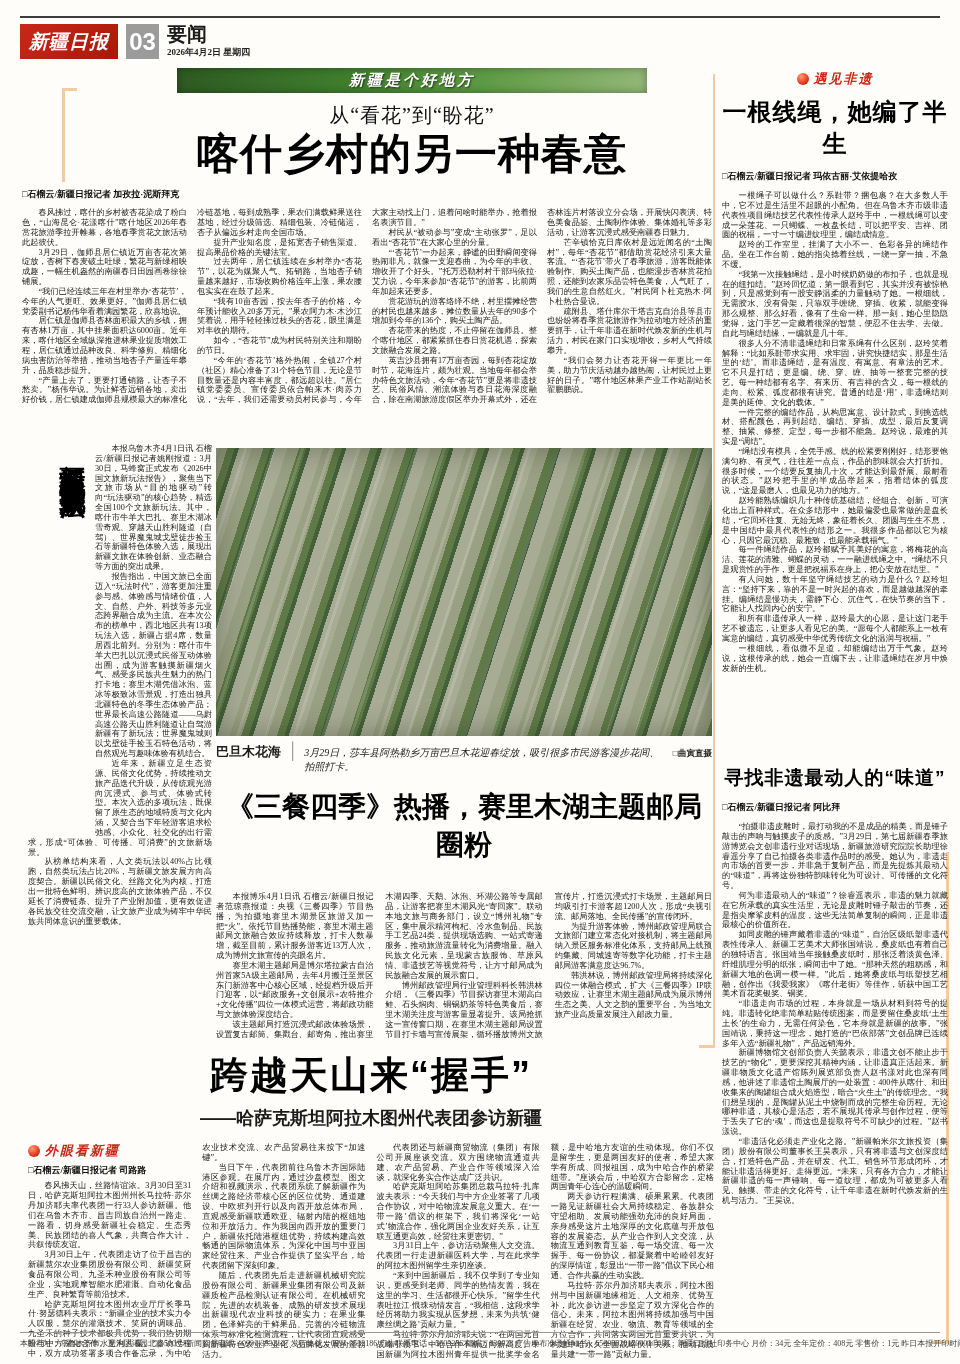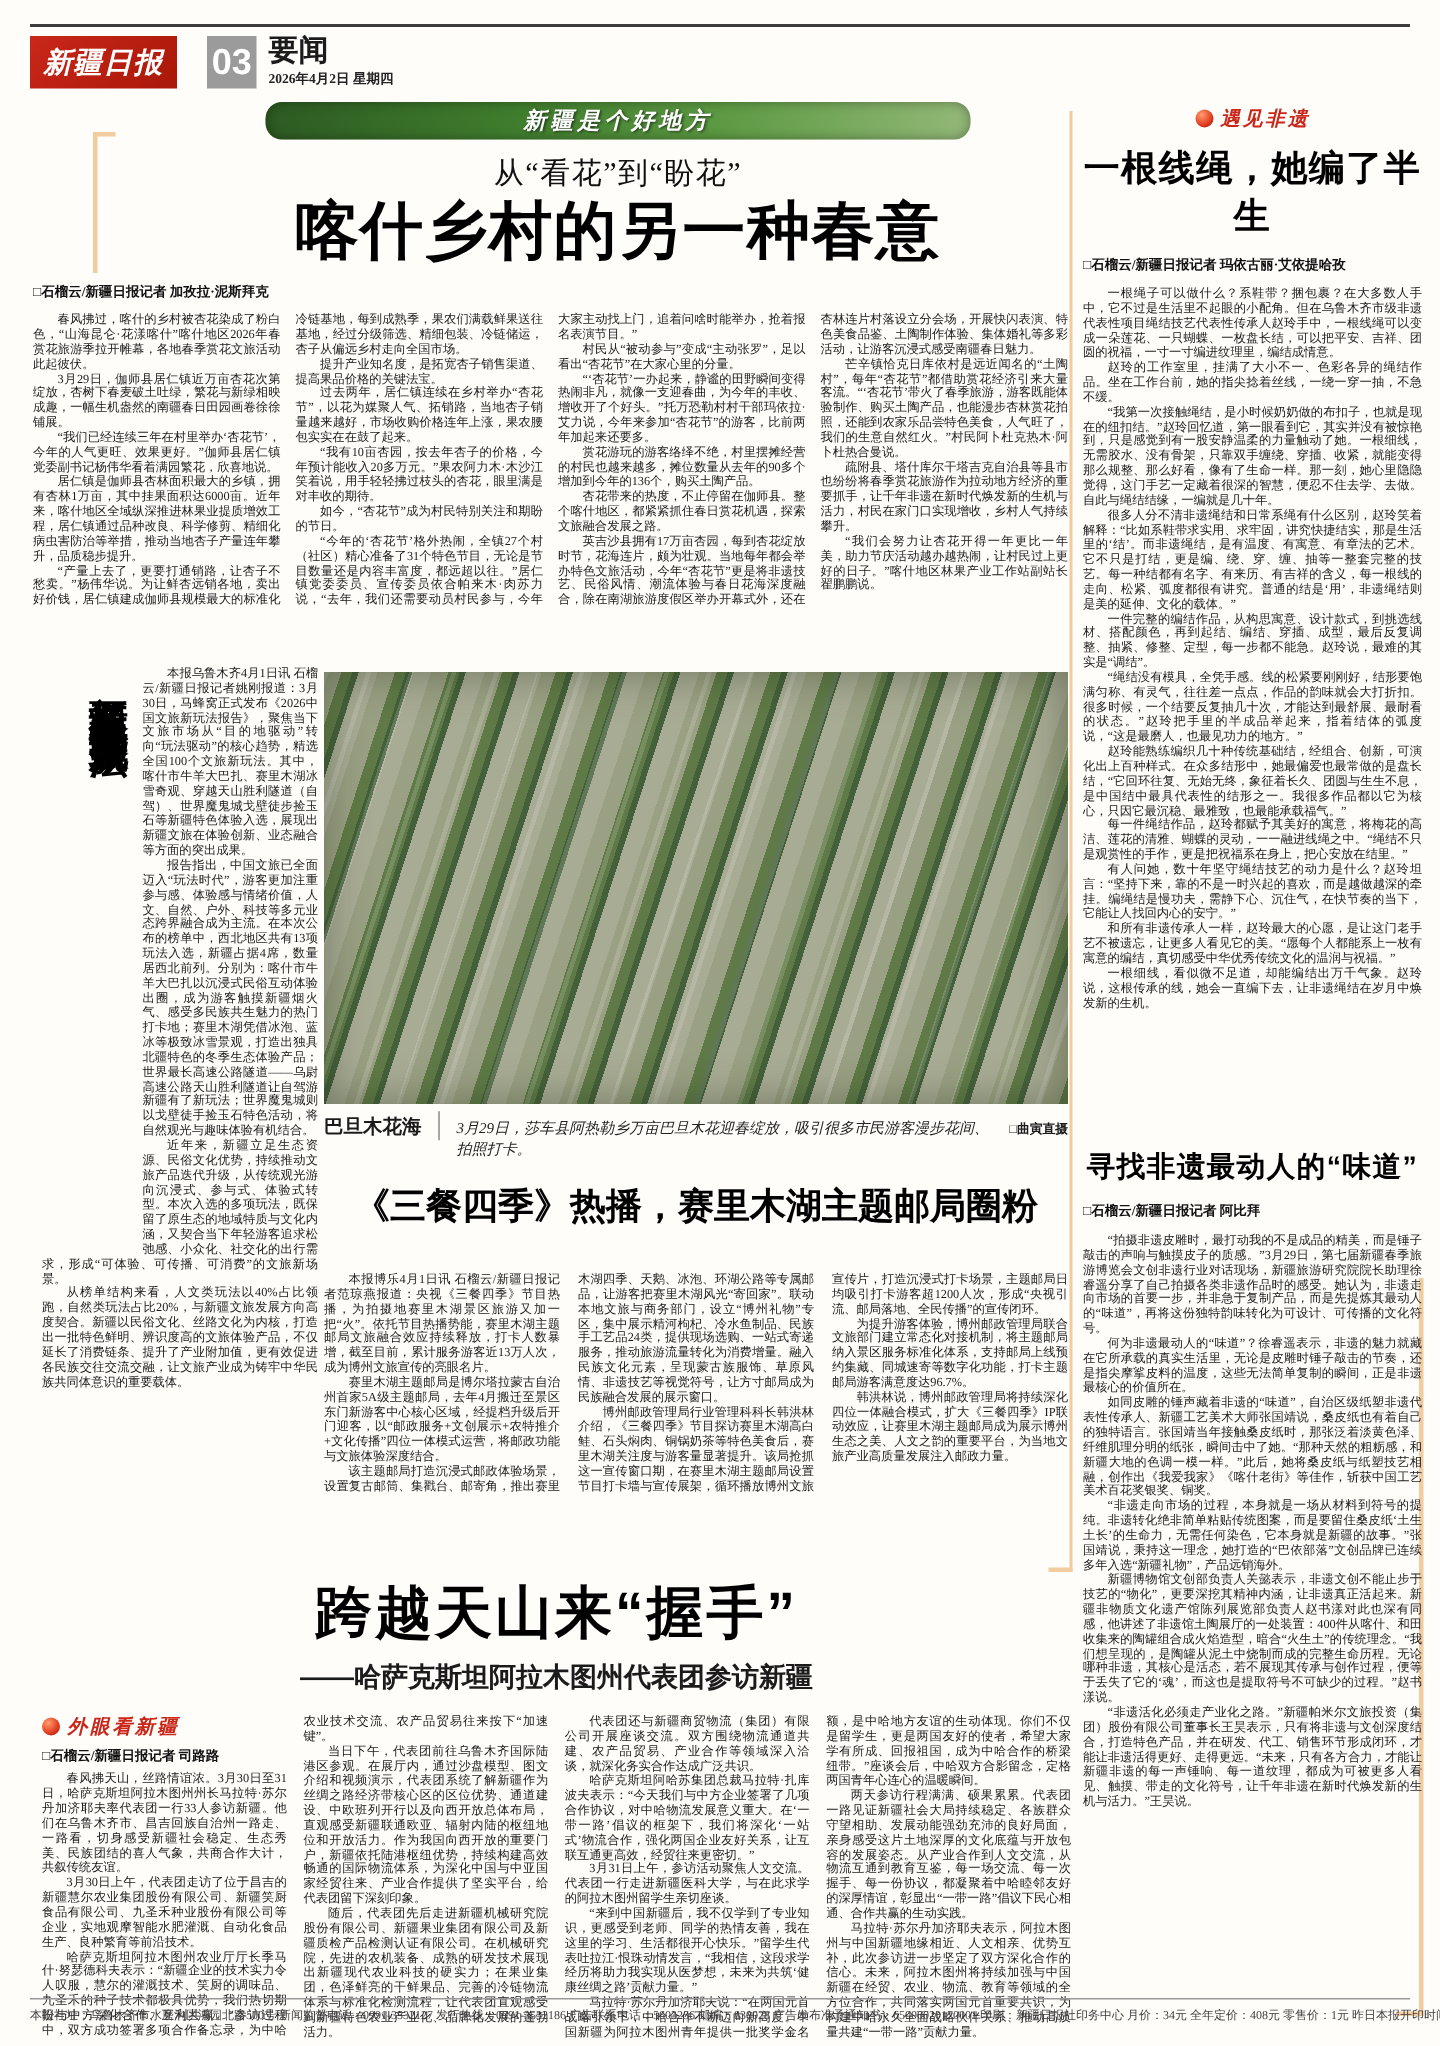--- a/index.html
+++ b/index.html
@@ -4,34 +4,34 @@
 <style>
   html,body{margin:0;padding:0;background:#e8e8e4;}
   .page{position:relative;width:960px;height:1364px;background:#fefdfa;margin:0 auto;overflow:hidden;
         font-family:"Liberation Serif",serif;color:#1b1b1b;}
   
   .topline{position:absolute;left:20px;top:16px;width:920px;height:2px;background:#3c3c3c;}
   .mast{position:absolute;left:20px;top:24px;display:flex;align-items:stretch;height:35px;}
   .logo{width:98px;background:linear-gradient(135deg,#c9271a,#a91808);color:#fff;display:flex;align-items:center;justify-content:center;
         font-family:"Liberation Sans",sans-serif;font-weight:bold;font-style:italic;font-size:19px;letter-spacing:1px;}
   .pageno{width:33px;background:#9b9b9b;color:#fff;display:flex;align-items:center;justify-content:center;
-        font-family:"Liberation Sans",sans-serif;font-weight:bold;font-size:24px;margin-left:20px;}
+        font-family:"Liberation Sans",sans-serif;font-weight:bold;font-size:24px;margin-left:8px;}
   .sect{margin-left:8px;display:flex;flex-direction:column;justify-content:center;}
   .sect .nm{font-family:"Liberation Sans",sans-serif;font-weight:900;font-size:20px;line-height:20px;}
   .sect .dt{font-size:9px;font-weight:bold;color:#222;margin-top:2px;}
   
   .body-txt{font-size:8.2px;line-height:1.2;text-align:justify;color:#191919;overflow:hidden;}
   .body-txt p{margin:0;text-indent:2em;}
   .byline{font-size:9px;font-weight:bold;color:#111;}
   .hd{font-family:"Liberation Sans",sans-serif;font-weight:900;color:#000;}
   
   .main-art{position:absolute;left:22px;top:68px;width:690px;}
   .main-head{margin-left:90px;width:600px;text-align:center;}
   .banner{width:470px;height:25px;margin:0 auto;display:flex;align-items:center;justify-content:center;
-          background:linear-gradient(90deg,#2d5a22,#3f7d2d 35%,#5d9a43 65%,#93b878);box-shadow:inset 0 0 8px rgba(0,0,0,.35);border-radius:11px;}
+          background:linear-gradient(90deg,#2d5a22,#3f7d2d 35%,#5d9a43 65%,#93b878);box-shadow:inset 0 0 8px rgba(0,0,0,.35);}
   .banner span{color:#fff;font-family:"Liberation Sans",sans-serif;font-weight:bold;font-style:italic;font-size:15px;
           letter-spacing:3px;text-shadow:1px 1px 2px rgba(0,0,0,.6);}
   .kicker{font-size:20px;font-weight:normal;margin-top:9px;letter-spacing:1px;color:#111;}
   .main-title{font-size:42px;letter-spacing:1px;margin-top:2px;line-height:1.1;}
   .main-byline{margin-top:11px;}
   .main-body{margin-top:7px;column-count:4;column-gap:10px;height:234px;}
   
   .sidebar{position:absolute;left:28px;top:444px;width:184px;height:598px;overflow:hidden;}
   .vtitle{float:left;width:60px;height:392px;margin-right:7px;writing-mode:vertical-rl;text-orientation:upright;
           font-family:"Liberation Sans",sans-serif;font-weight:900;font-size:26px;letter-spacing:2px;color:#000;}
@@ -41,21 +41,21 @@
       repeating-linear-gradient(108deg,rgba(255,255,255,.15) 0 3px,rgba(0,0,0,0) 3px 27px),
       repeating-linear-gradient(108deg,#9aa083 0 11px,#5f7a46 11px 18px,#44603a 18px 22px,#a9ac95 22px 34px);
       box-shadow:inset 0 0 30px rgba(40,50,30,.45);}
   .caption{margin-top:6px;display:flex;align-items:baseline;}
   .cap-title{font-family:"Liberation Sans",sans-serif;font-weight:900;font-size:13px;white-space:nowrap;}
   .cap-sep{margin:0 6px;color:#999;}
   .cap-text{font-size:10px;font-style:italic;color:#222;flex:1;}
   .cap-credit{font-size:8.5px;font-weight:bold;white-space:nowrap;margin-left:8px;}
   
   .postal{position:absolute;left:216px;top:788px;width:496px;}
-  .postal-title{font-size:24px;text-align:center;letter-spacing:0px;}
+  .postal-title{font-size:28px;text-align:center;letter-spacing:0px;}
   .postal-body{margin-top:28px;column-count:3;column-gap:12px;height:202px;}
   
   .visit{position:absolute;left:28px;top:1050px;width:686px;}
   .visit-title{font-size:38px;text-align:center;letter-spacing:2px;}
   .visit-sub{font-size:18px;font-weight:bold;text-align:center;margin-top:5px;font-family:"Liberation Sans",sans-serif;}
   .visit-body{margin-top:13px;column-count:4;column-gap:11px;height:218px;}
   .badge-row{display:flex;align-items:center;margin-bottom:6px;}
   .sphere{width:12px;height:12px;border-radius:50%;background:radial-gradient(circle at 35% 30%,#ff9d6d,#e03a1f 60%,#8c1a0a);
           flex:0 0 auto;margin-right:5px;}
   .badge-txt{color:#c9271a;font-family:"Liberation Sans",sans-serif;font-weight:900;font-style:italic;font-size:13px;letter-spacing:2px;}

